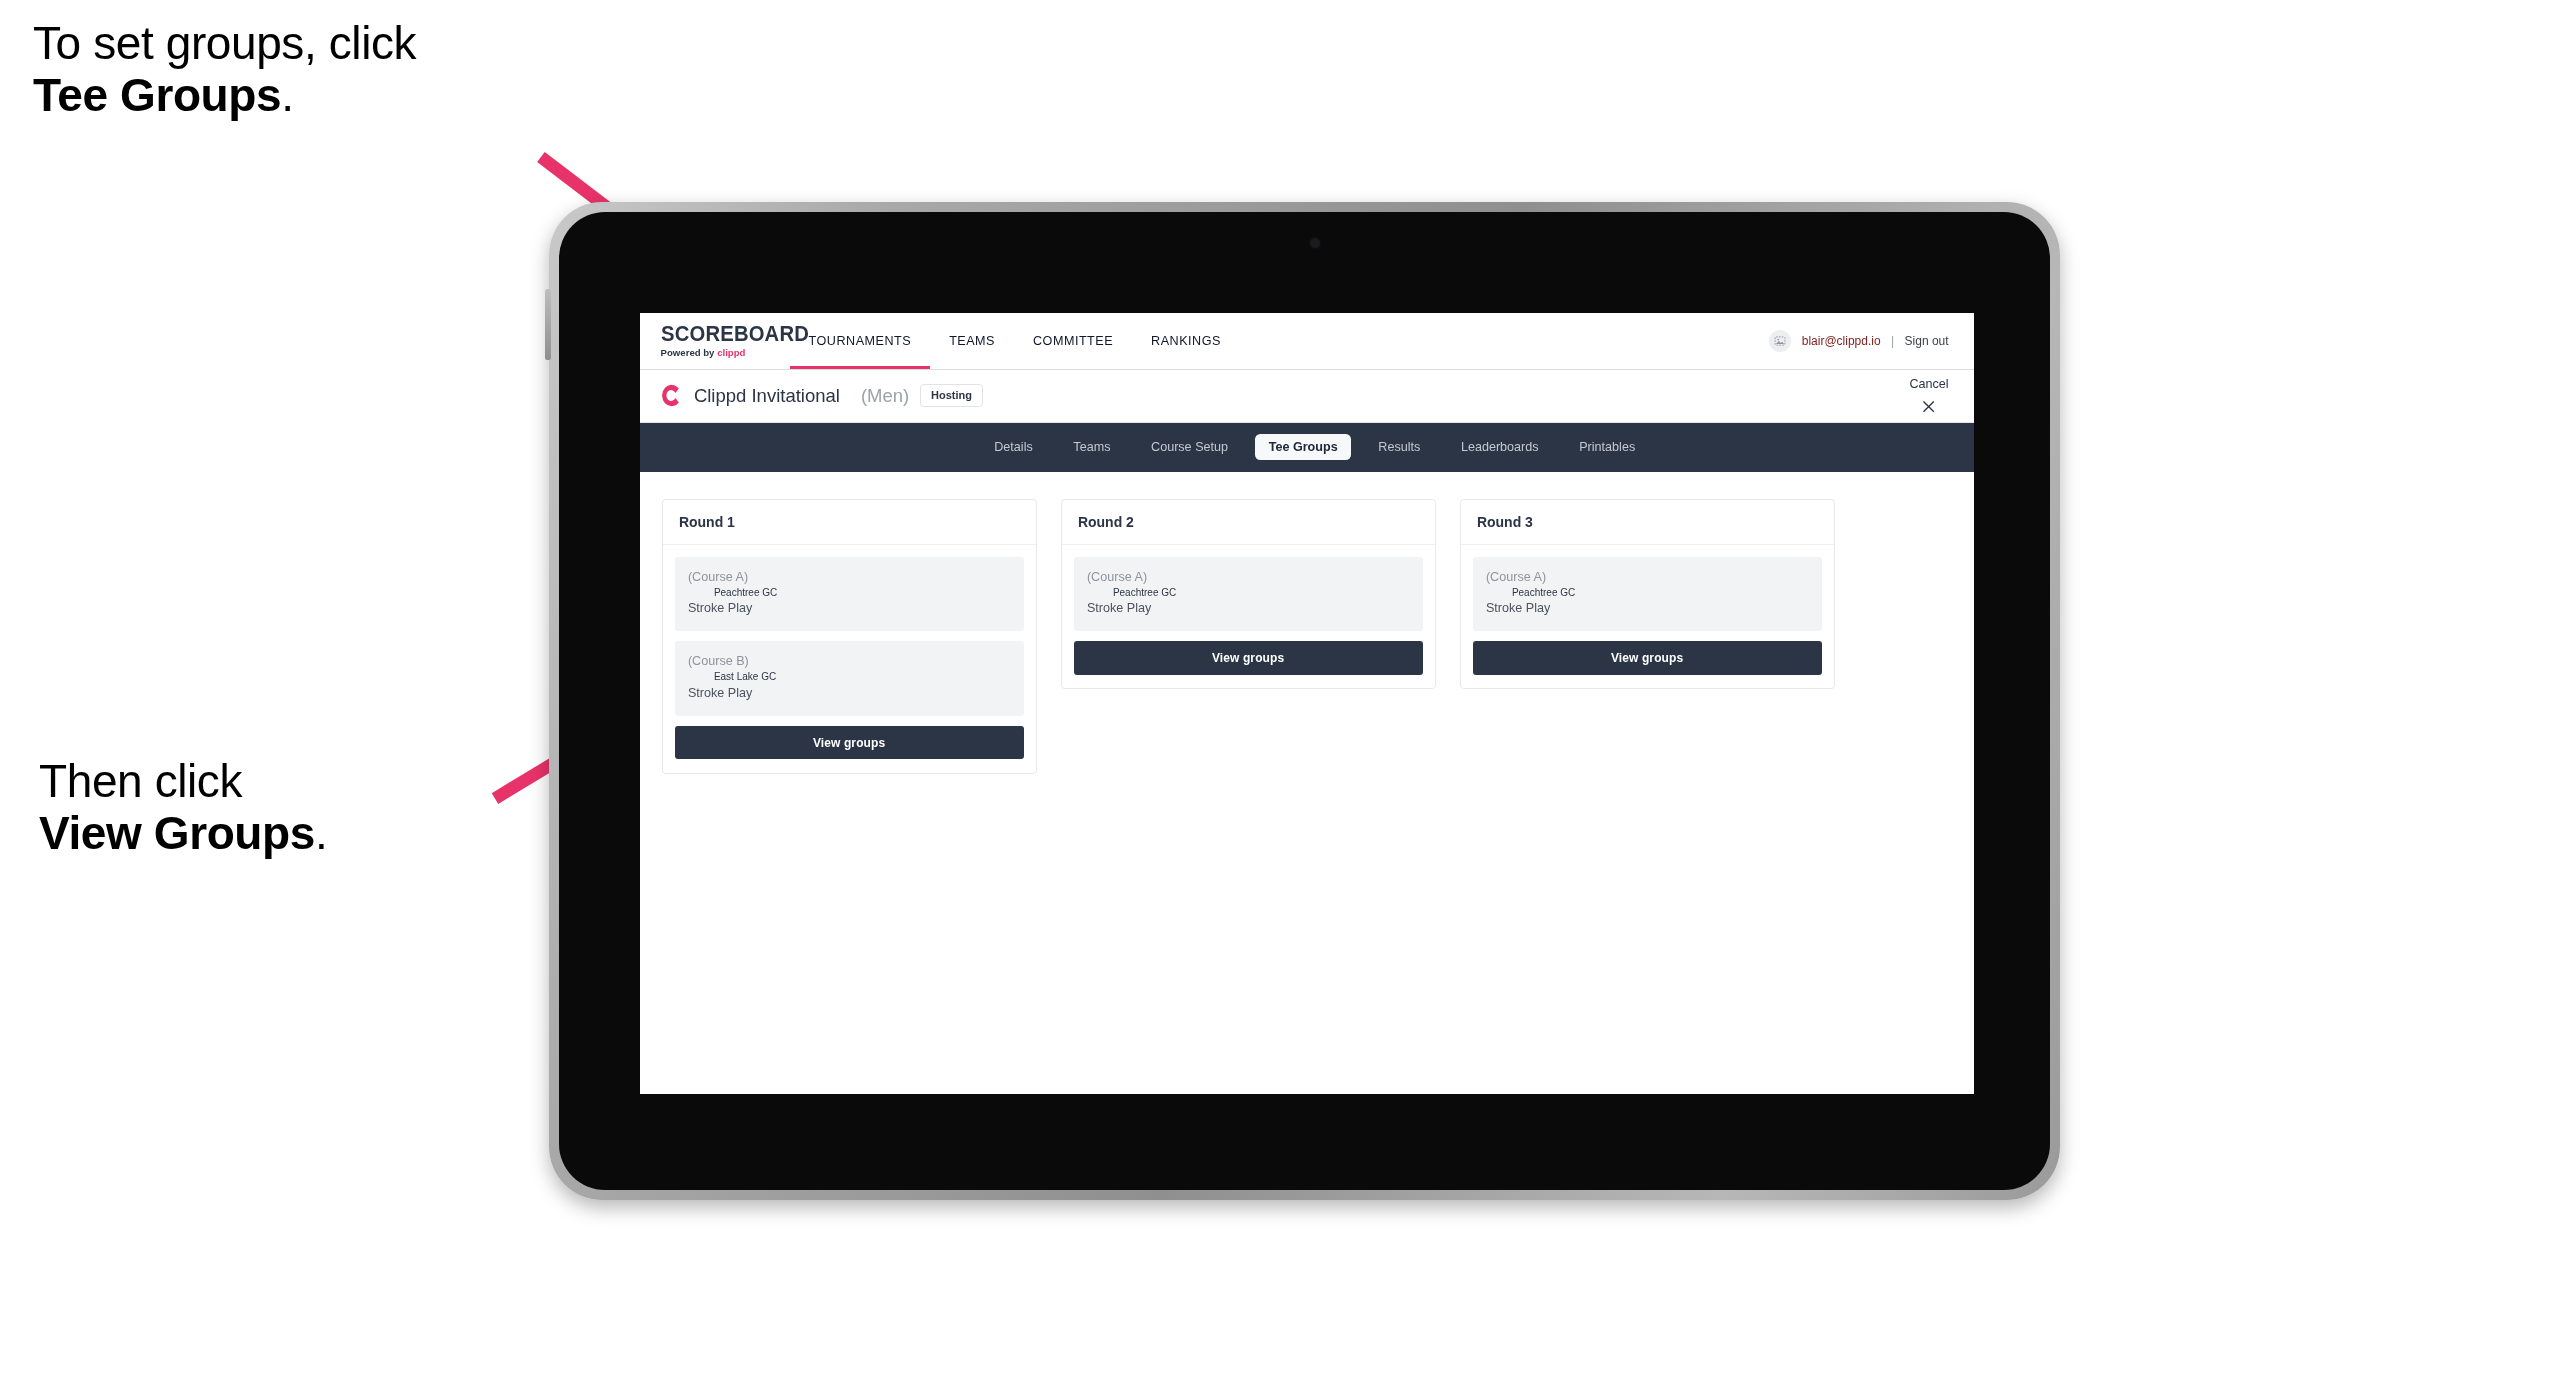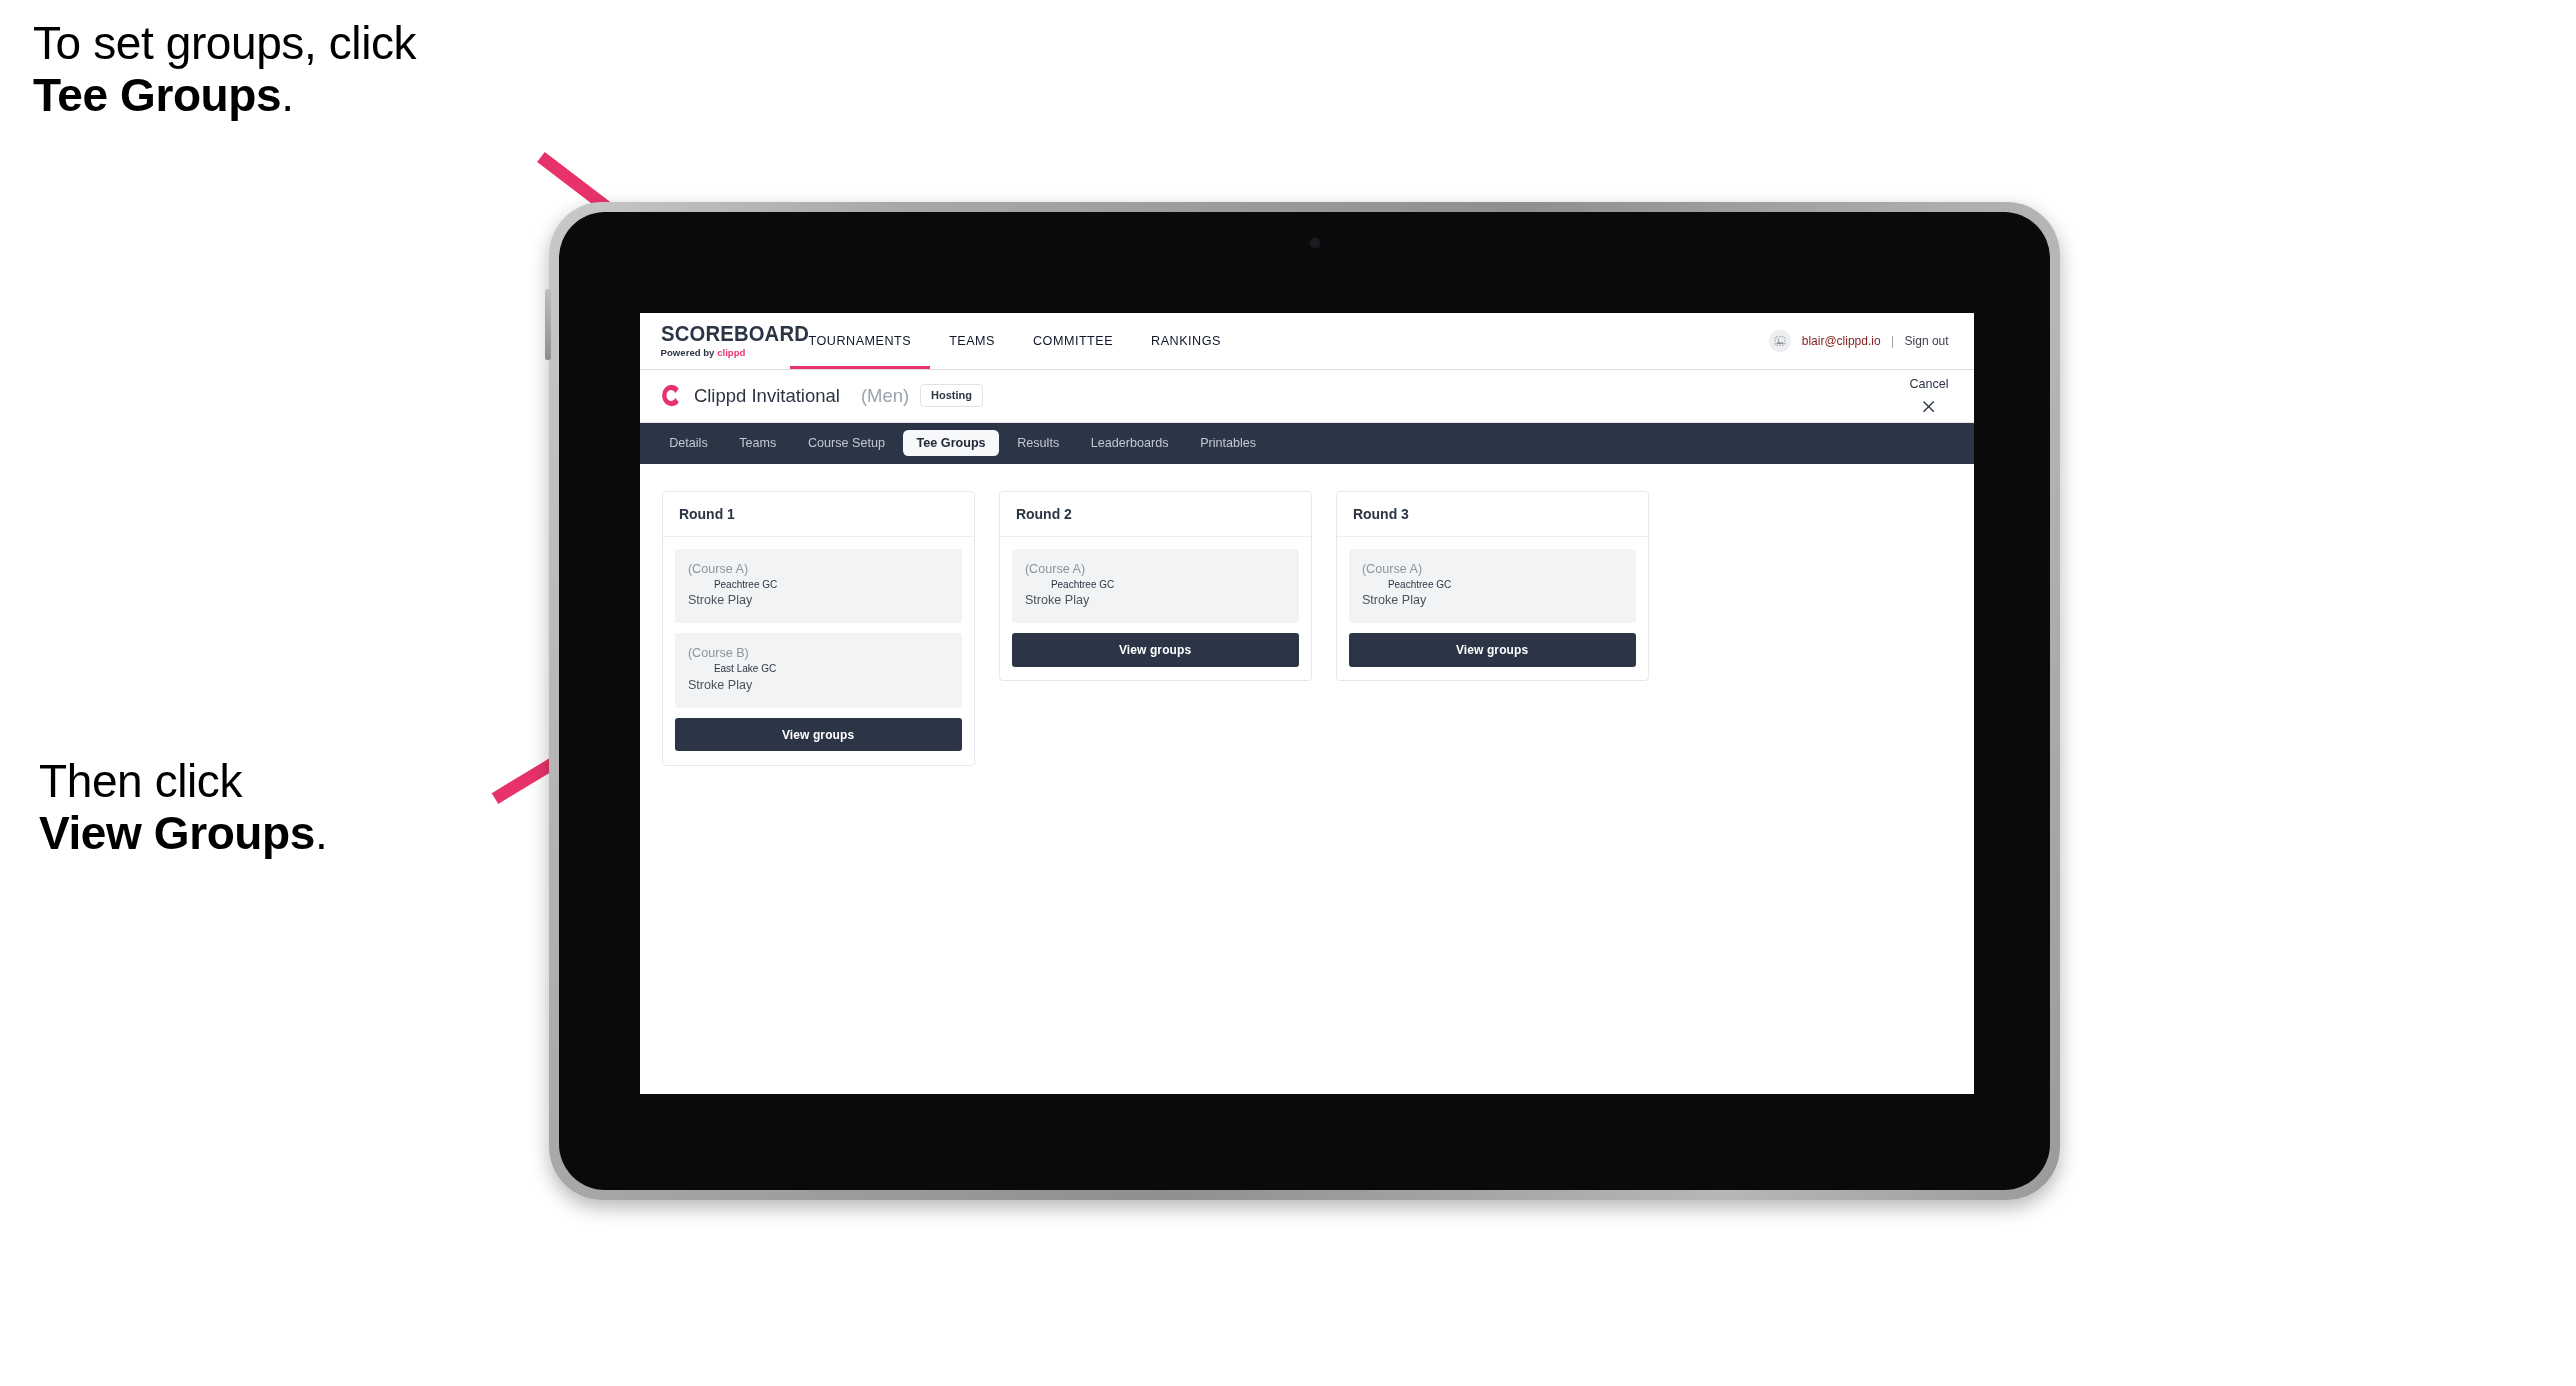--- a/index.html
+++ b/index.html
@@ -245,26 +245,27 @@
     cursor: pointer;
     flex-direction: column;
   }
   #cancel-label {
     font-size: 12.6px;
     color: #2b3545;
   }
 
   
   #section-tabs {
-    height: 41px;
+    height: 49px;
     background: #2b3545;
     display: flex;
     align-items: center;
     padding-left: 16.3px;
-    gap: 5px;
+    gap: 14px;
+    justify-content: center;
   }
   .section-tab {
     font-size: 12.6px;
     color: #c3c9d2;
     padding: 6.7px 13.3px;
     border-radius: 5.2px;
     line-height: 1;
     cursor: pointer;
     white-space: nowrap;
   }
@@ -275,21 +276,21 @@
   }
 
   
   #rounds-grid {
     display: flex;
     gap: 24px;
     padding: 27px 22px 0 22px;
     align-items: flex-start;
   }
   .round-card {
-    width: 313px;
+    width: 375px;
     background: #ffffff;
     border: 0.7px solid #e6e8eb;
     border-radius: 3.7px;
     box-sizing: border-box;
     overflow: hidden;
   }
   .round-card-header {
     padding: 15px 16.3px;
     border-bottom: 0.7px solid #eceef0;
   }

